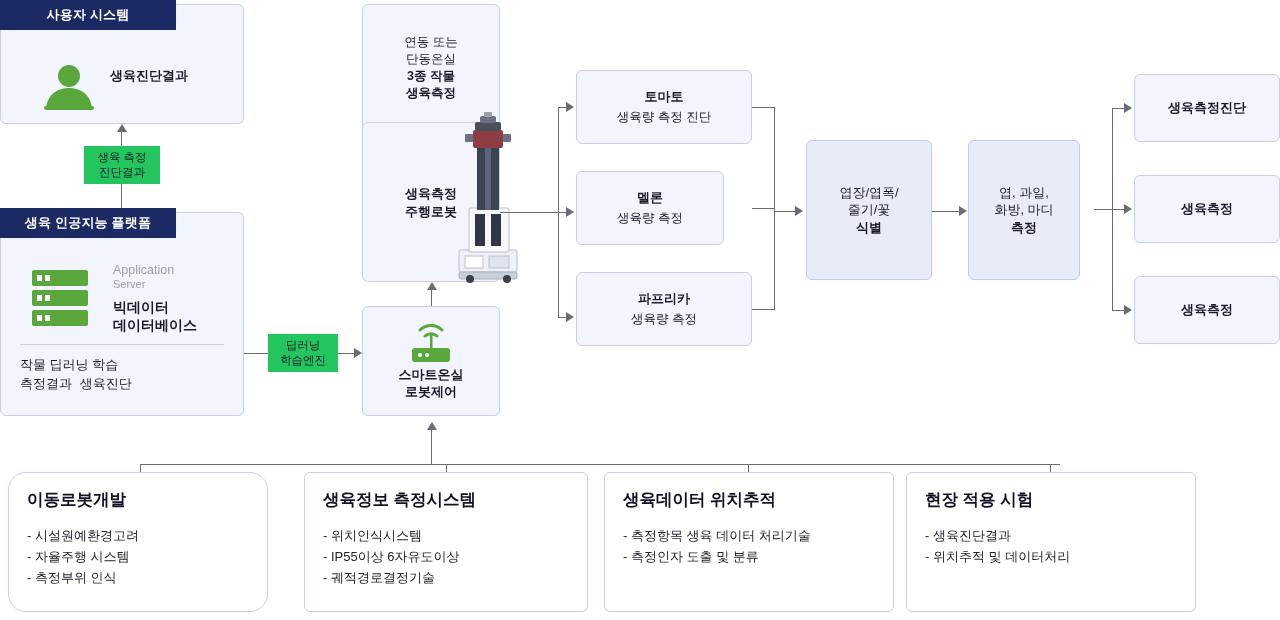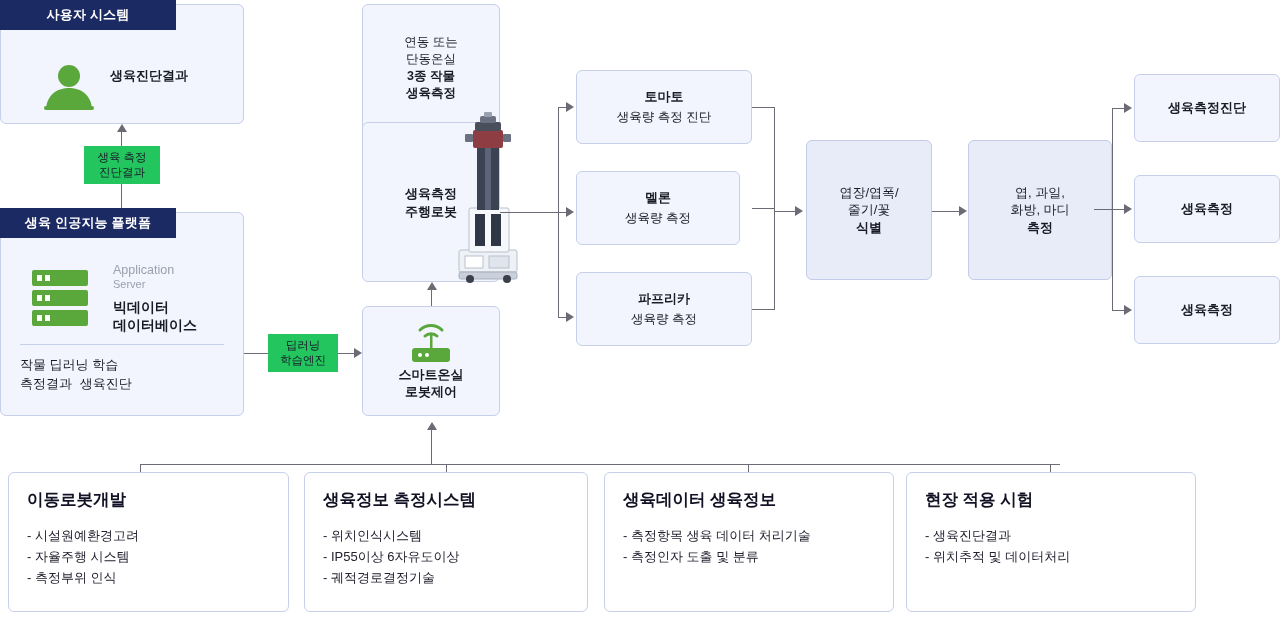--- a/index.html
+++ b/index.html
@@ -237,21 +237,21 @@
   <div class="arrow ar-r abs" style="left:566px; top:102px;"></div>
   <div class="ln lnh abs" style="left:558px; top:212px; width:10px;"></div>
   <div class="arrow ar-r abs" style="left:566px; top:207px;"></div>
   <div class="ln lnh abs" style="left:558px; top:317px; width:10px;"></div>
   <div class="arrow ar-r abs" style="left:566px; top:312px;"></div>
 
   <div class="box abs" style="left:576px; top:70px; width:176px; height:74px;">
     <span class="t13 b">토마토</span>
     <span class="t12" style="margin-top:4px;">생육량 측정 진단</span>
   </div>
-  <div class="box abs" style="left:576px; top:171px; width:164px; height:74px;">
+  <div class="box abs" style="left:576px; top:171px; width:148px; height:74px;">
     <span class="t13 b">멜론</span>
     <span class="t12" style="margin-top:4px;">생육량 측정</span>
   </div>
   <div class="box abs" style="left:576px; top:272px; width:176px; height:74px;">
     <span class="t13 b">파프리카</span>
     <span class="t12" style="margin-top:4px;">생육량 측정</span>
   </div>
 
   <div class="ln lnh abs" style="left:752px; top:107px; width:22px;"></div>
   <div class="ln lnh abs" style="left:752px; top:208px; width:22px;"></div>
@@ -262,21 +262,21 @@
 
   <div class="box lav abs" style="left:806px; top:140px; width:126px; height:140px;">
     <span class="t13">엽장/엽폭/</span>
     <span class="t13">줄기/꽃</span>
     <span class="t13 b">식별</span>
   </div>
 
   <div class="ln lnh abs" style="left:932px; top:211px; width:28px;"></div>
   <div class="arrow ar-r abs" style="left:959px; top:206px;"></div>
 
-  <div class="box lav abs" style="left:968px; top:140px; width:144px; height:140px;text-align:center;">
+  <div class="box lav abs" style="left:968px; top:140px; width:112px; height:140px;text-align:center;">
     <span class="t13">엽, 과일,</span>
     <span class="t13">화방, 마디</span>
     <span class="t13 b">측정</span>
   </div>
 
   <div class="ln lnh abs" style="left:1094px; top:209px; width:18px;"></div>
   <div class="ln lnv abs" style="left:1112px; top:108px; height:203px;"></div>
   <div class="ln lnh abs" style="left:1112px; top:108px; width:14px;"></div>
   <div class="arrow ar-r abs" style="left:1124px; top:103px;"></div>
   <div class="ln lnh abs" style="left:1112px; top:209px; width:14px;"></div>
@@ -295,40 +295,40 @@
   </div>
 
   <div class="ln lnv abs" style="left:431px; top:430px; height:34px;"></div>
   <div class="arrow ar-u abs" style="left:427px; top:422px;"></div>
   <div class="ln lnh abs" style="left:140px; top:464px; width:920px;"></div>
   <div class="ln lnv abs" style="left:140px; top:464px; height:10px;"></div>
   <div class="ln lnv abs" style="left:446px; top:464px; height:10px;"></div>
   <div class="ln lnv abs" style="left:748px; top:464px; height:10px;"></div>
   <div class="ln lnv abs" style="left:1050px; top:464px; height:10px;"></div>
 
-  <div class="card abs" style="left:8px; top:472px; width:281px; height:140px;">
+  <div class="card abs" style="left:8px; top:472px; width:260px; height:140px;border-radius:18px;">
     <h3>이동로봇개발</h3>
     <ul>
       <li>- 시설원예환경고려</li>
       <li>- 자율주행 시스템</li>
       <li>- 측정부위 인식</li>
     </ul>
   </div>
 
   <div class="card abs" style="left:304px; top:472px; width:284px; height:140px;">
     <h3>생육정보 측정시스템</h3>
     <ul>
       <li>- 위치인식시스템</li>
       <li>- IP55이상 6자유도이상</li>
       <li>- 궤적경로결정기술</li>
     </ul>
   </div>
 
   <div class="card abs" style="left:604px; top:472px; width:290px; height:140px;">
-    <h3>생육데이터 생육정보</h3>
+    <h3>생육데이터 위치추적</h3>
     <ul>
       <li>- 측정항목 생육 데이터 처리기술</li>
       <li>- 측정인자 도출 및 분류</li>
     </ul>
   </div>
 
   <div class="card abs" style="left:906px; top:472px; width:290px; height:140px;">
     <h3>현장 적용 시험</h3>
     <ul>
       <li>- 생육진단결과</li>

